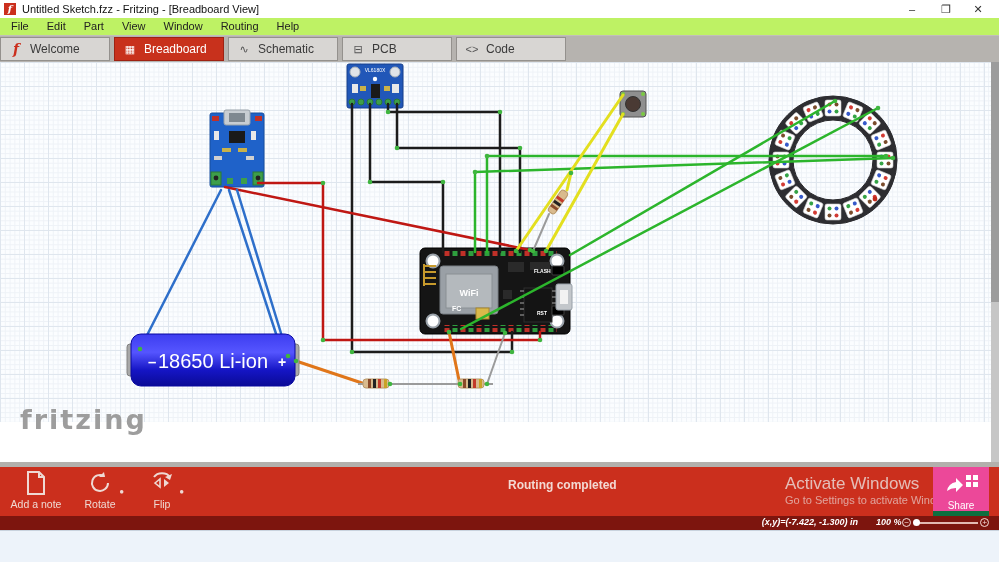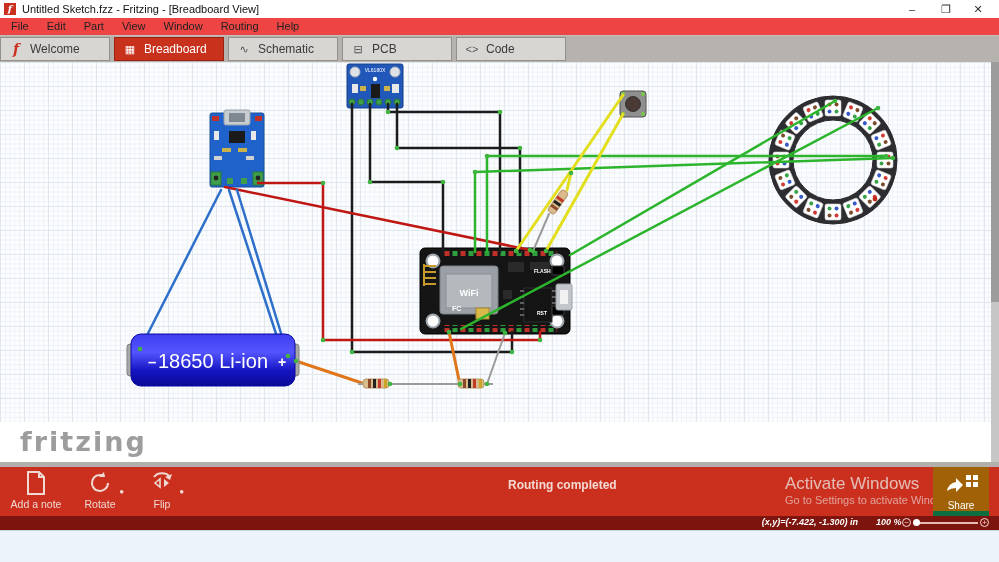--- a/index.html
+++ b/index.html
@@ -8,21 +8,21 @@
 
   
   .titlebar{position:absolute;top:0;left:0;right:0;height:18px;background:#fff;}
   .app-icon{position:absolute;left:4px;top:3px;width:12px;height:12px;background:#cb2f1d;
     color:#fff;font:bold italic 10px "DejaVu Serif",serif;text-align:center;line-height:12px;}
   .title-text{position:absolute;left:22px;top:0;font-size:11px;line-height:18px;color:#111;}
   .winctl{position:absolute;top:0;height:18px;font-size:11px;color:#333;text-align:center;width:30px;line-height:18px;cursor:default;}
   .winctl.min{right:72px;} .winctl.res{right:38px;} .winctl.cls{right:6px;}
 
   
-  .menubar{position:absolute;top:18px;left:0;right:0;height:18px;background:#ef4444;
+  .menubar{position:absolute;top:18px;left:0;right:0;height:18px;background:#bef264;
     border-bottom:1px solid #c2bfba;display:flex;align-items:center;padding-left:2px;box-sizing:border-box;}
   .menu-item{font-size:11px;color:#222;padding:0 9px;line-height:17px;}
 
   
   .tabbar{position:absolute;top:36px;left:0;right:0;height:26px;background:#b6b3af;display:flex;gap:4px;}
   .tab{width:110px;height:24px;margin-top:1px;background:#d8d6d3;border:1px solid #94918d;
     display:flex;align-items:center;gap:7px;padding-left:8px;box-sizing:border-box;
     font-size:12px;color:#3a3a3a;}
   .tab.active{background:#c8311c;border-color:#9e2212;color:#fff;}
   .tab .ticon{font-size:11px;width:14px;text-align:center;color:#555;}
@@ -30,37 +30,37 @@
   .tab .f-glyph{color:#cb2f1d;font:bold italic 14px "DejaVu Serif",serif;}
 
   
   .canvas{position:absolute;top:62px;left:0;width:999px;height:360px;background-color:#fbfdff;
     background-image:
       linear-gradient(to right,#dfe6ee 1px,transparent 1px),
       linear-gradient(to bottom,#dfe6ee 1px,transparent 1px),
       linear-gradient(to right,#eef2f7 1px,transparent 1px),
       linear-gradient(to bottom,#eef2f7 1px,transparent 1px);
     background-size:24px 24px,24px 24px,4.8px 4.8px,4.8px 4.8px;}
-  .watermark{position:absolute;left:20px;top:364px;font:bold 27px "DejaVu Sans",sans-serif;
+  .watermark{position:absolute;left:20px;top:342px;font:bold 27px "DejaVu Sans",sans-serif;
     color:#9d9d9d;letter-spacing:2px;}
   .vscroll{position:absolute;right:0;top:0;width:8px;height:400px;background:#c6c6c6;}
   .vthumb{position:absolute;right:0;top:0;width:8px;height:240px;background:#9c9c9c;}
   svg text{font-family:"Liberation Sans",sans-serif;}
 
   
   .hstrip{position:absolute;top:462px;left:0;right:0;height:5px;background:#b3b0ac;}
   .toolbar{position:absolute;top:467px;left:0;right:0;height:49px;background:#cb2f1d;}
   .tool{position:absolute;top:4px;text-align:center;color:#efd9d3;}
   .tool .tlabel{font-size:10.5px;display:block;margin-top:3px;}
   .tool svg{display:block;margin:0 auto;}
   .drop-dot{position:absolute;font-size:8px;color:#efd9d3;}
   .routing-status{position:absolute;left:508px;top:11px;font-size:12px;color:#f3d9d3;font-weight:bold;}
   .activate1{position:absolute;left:785px;top:7px;font-size:17px;color:rgba(235,225,222,.8);}
   .activate2{position:absolute;left:785px;top:27px;font-size:11px;color:rgba(235,225,222,.65);}
-  .share-btn{position:absolute;left:933px;top:0;width:56px;height:49px;background:#a16207;
+  .share-btn{position:absolute;left:933px;top:0;width:56px;height:49px;background:#ec4899;
     border-bottom:5px solid #0d6e3f;box-sizing:border-box;text-align:center;color:#fff;}
   .share-label{font-size:10px;display:block;margin-top:1px;}
 
   
   .statusbar{position:absolute;top:516px;left:0;right:0;height:14px;background:#7d150e;color:#fff;font-style:italic;}
   .coords{position:absolute;left:700px;width:158px;top:1px;text-align:right;font-weight:bold;font-size:9px;}
   .zoomval{position:absolute;left:876px;top:1px;font-weight:bold;font-size:9px;}
   .zoom-circle{position:absolute;top:2px;width:9px;height:9px;border:1px solid #f4dcd7;border-radius:50%;
     font-size:8px;line-height:8px;text-align:center;color:#f4dcd7;box-sizing:border-box;}
   .zc-minus{left:902px;} .zc-plus{left:980px;}

